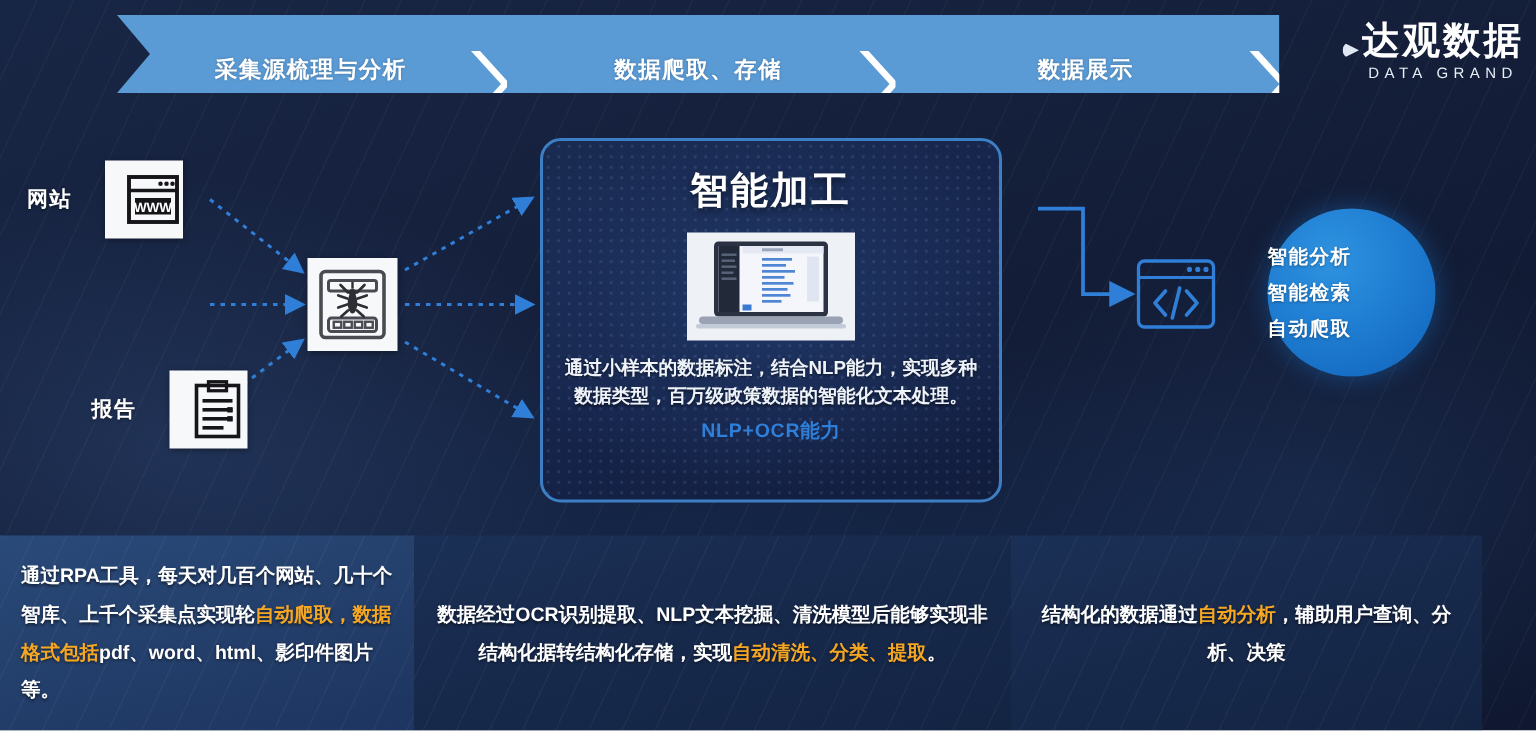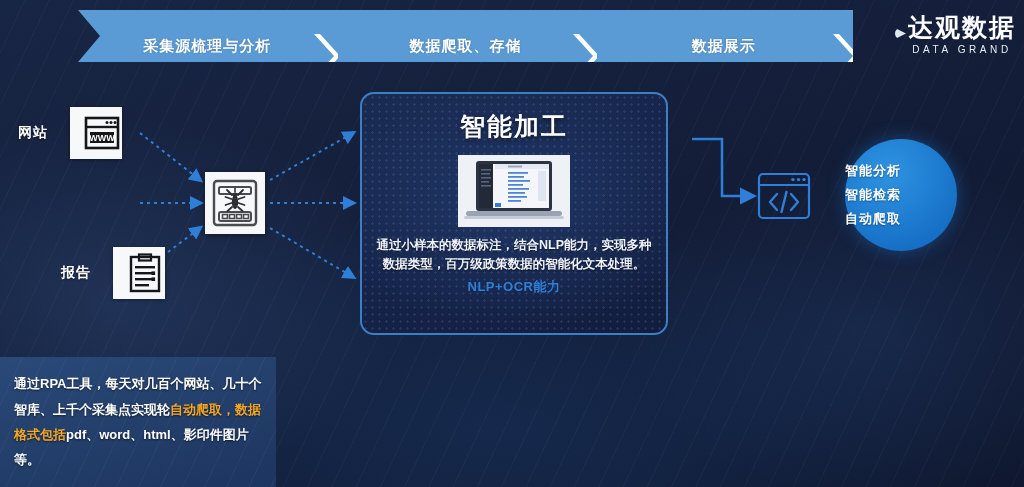--- a/index.html
+++ b/index.html
@@ -342,15 +342,25 @@
     <div class="circle-line">智能检索</div>
     <div class="circle-line">自动爬取</div>
   </div>
 
   <div class="bottom">
     <div class="bcol c1">
       <div class="btext">
         <span>通过RPA工具，每天对几百个网站、几十个智库、上千个采集点实现轮</span><span class="hl">自动爬取，数据格式包括</span><span>pdf、word、html、影印件图片等。</span>
       </div>
     </div>
+    <div class="bcol c2">
+      <div class="btext">
+        <span>数据经过OCR识别提取、NLP文本挖掘、清洗模型后能够实现非结构化据转结构化存储，实现</span><span class="hl">自动清洗、分类、提取</span><span>。</span>
+      </div>
+    </div>
+    <div class="bcol c3">
+      <div class="btext">
+        <span>结构化的数据通过</span><span class="hl">自动分析</span><span>，辅助用户查询、分析、决策</span>
+      </div>
+    </div>
   </div>
 
 </div>
 
 </body></html>

